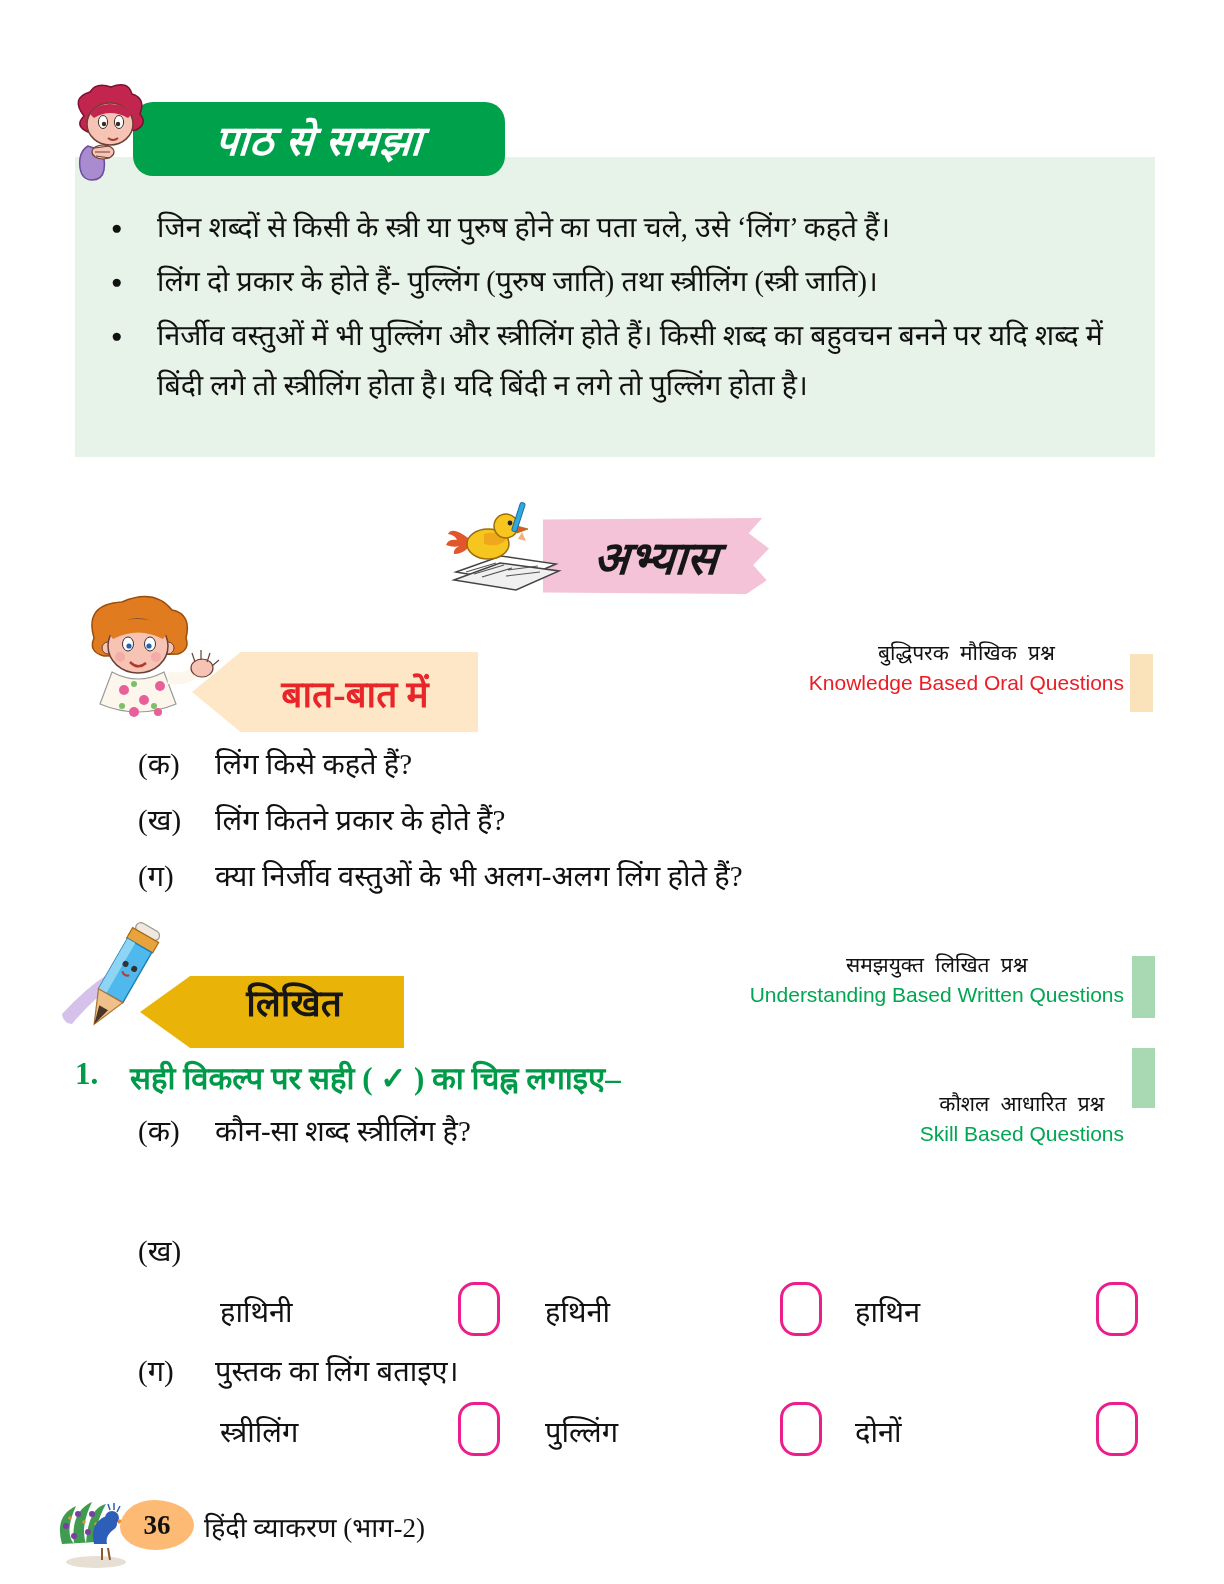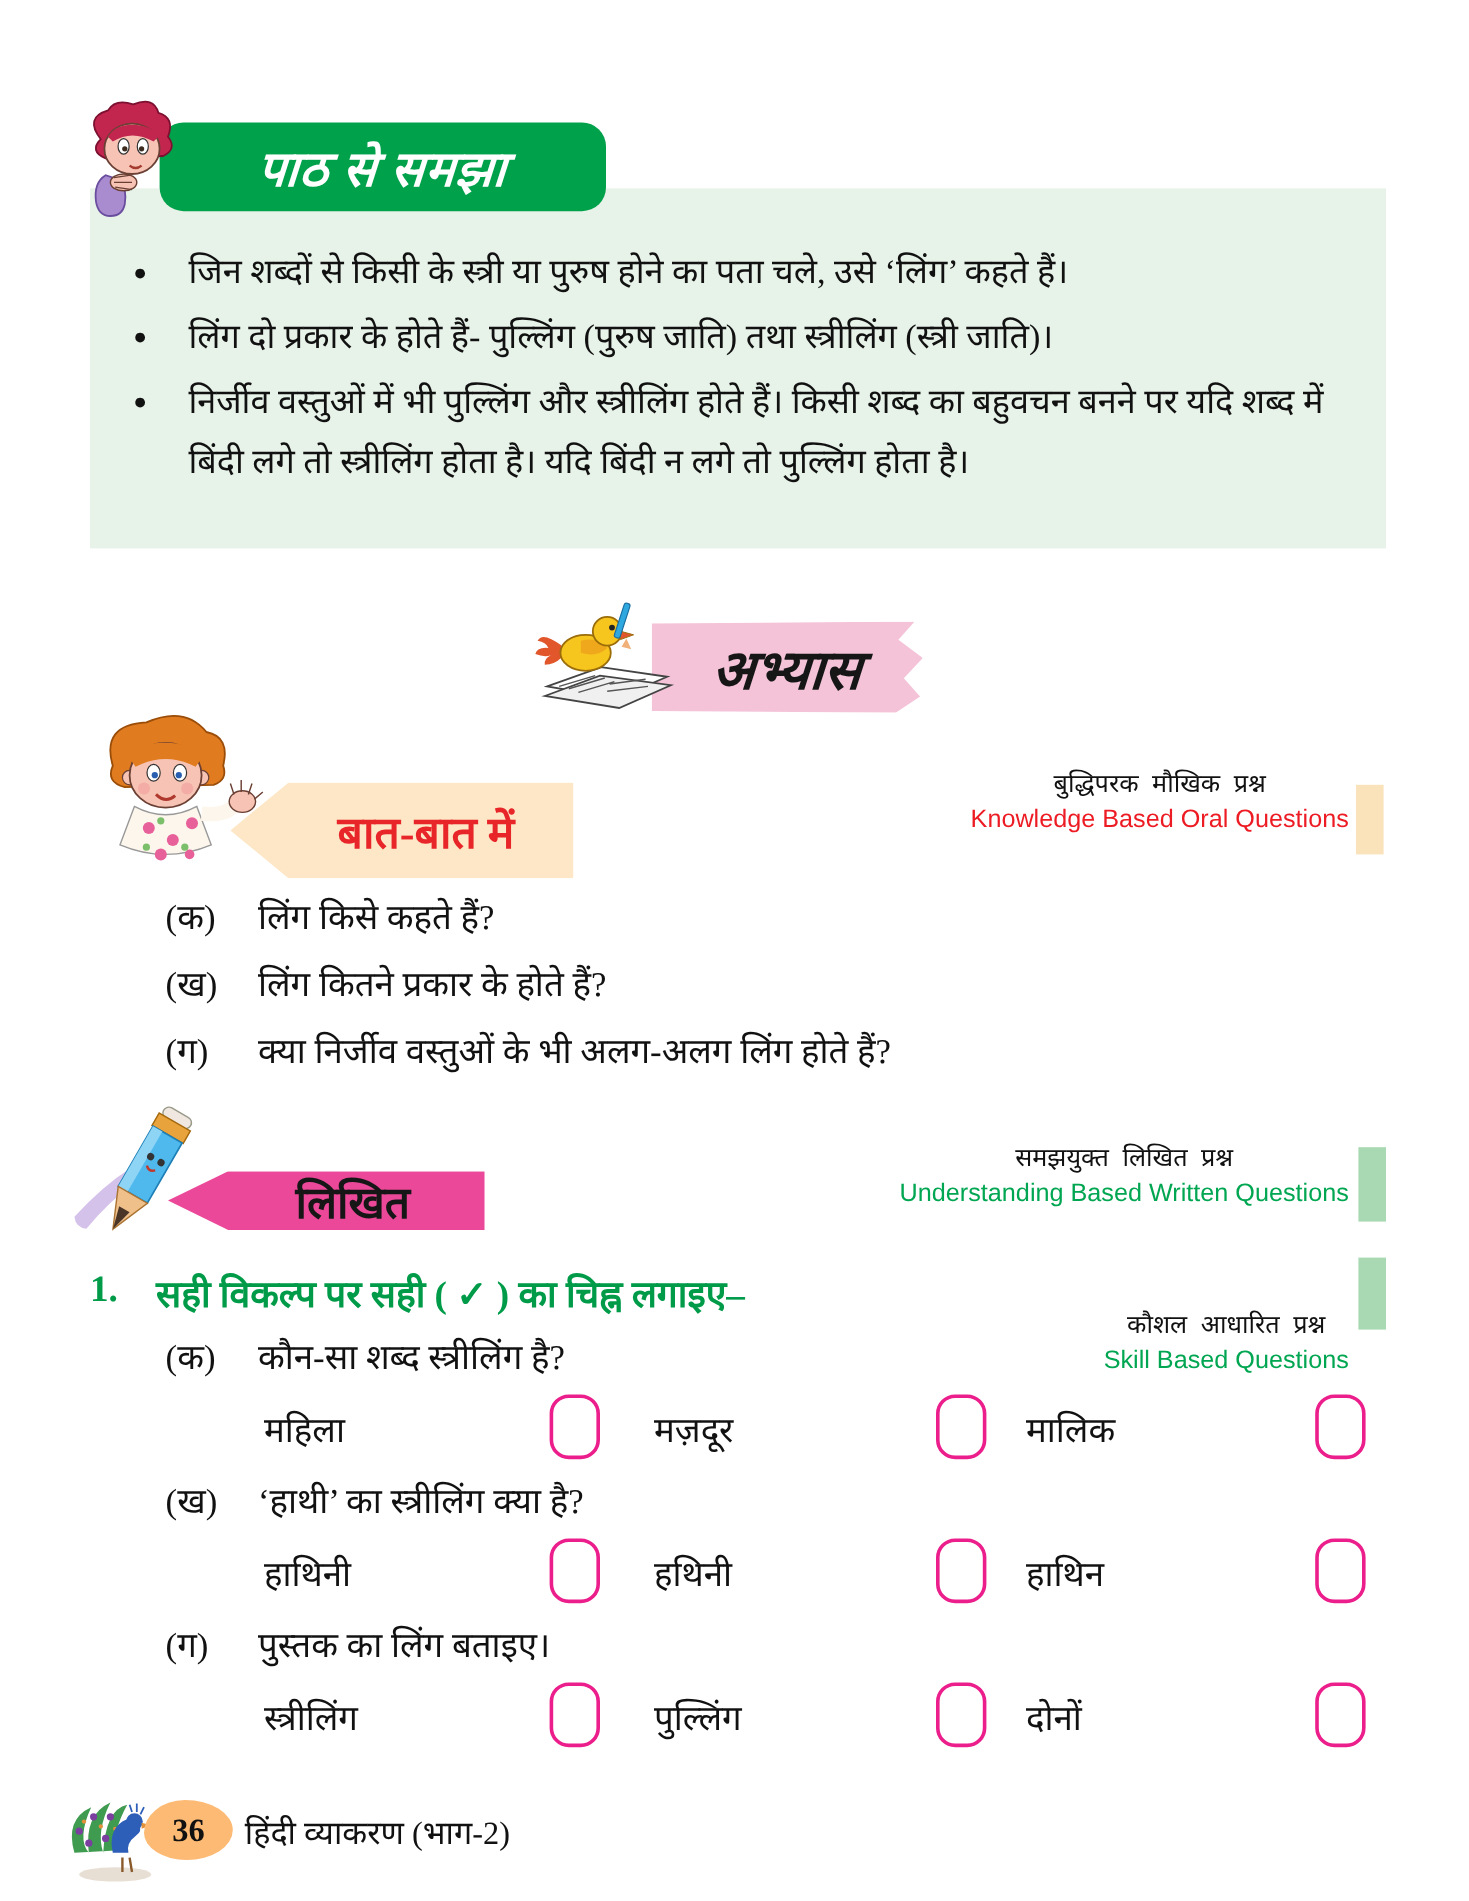--- a/index.html
+++ b/index.html
@@ -42,24 +42,24 @@
   .oral-banner{
     position:absolute; left:192px; top:652px; width:286px; height:80px;
     background:#FDE7C6;
     clip-path:polygon(0 50%,17% 0,100% 0,100% 100%,17% 100%);
     display:flex; align-items:center; justify-content:center;
   }
   .oral-banner span{color:#E8262A; font-size:37px; font-weight:bold; margin-left:40px;}
 
   
   .written-banner{
-    position:absolute; left:140px; top:976px; width:264px; height:49px;
-    background:#ec4899;
+    position:absolute; left:140px; top:976px; width:264px; height:72px;
+    background:#eab308;
     clip-path:polygon(0 50%,19% 0,100% 0,100% 100%,19% 100%);
-    display:flex; align-items:center; justify-content:center;
+    display:flex; align-items:flex-start; justify-content:center;
   }
   .written-banner span{color:#161616; font-size:37px; font-weight:bold; margin-left:44px;}
 
   
   .tagblock{position:absolute; right:100px; text-align:center;}
   .tag-hi{font-size:21px; color:#111; line-height:30px; word-spacing:6px;}
   .tag-en{font-family:"Liberation Sans","DejaVu Sans",sans-serif; font-size:21px; line-height:30px;}
   .tag-en.red{color:#ED1C24;}
   .tag-en.green{color:#00A651;}
   .tagbar{position:absolute; width:23px;}
@@ -233,32 +233,23 @@
   <div class="tagblock" style="top:1046px;margin-top:43px;">
     <div class="tag-hi">कौशल आधारित प्रश्न</div>
     <div class="tag-en green">Skill Based Questions</div>
   </div>
   <div class="tagbar bar-green" style="left:1132px; top:1048px; height:60px;"></div>
 
   <div class="q-row" style="top:1110px;">
     <span class="q-label">(क)</span>
     <span class="q-text">कौन-सा शब्द स्त्रीलिंग है?</span>
   </div>
-  <div class="opt-row" style="top:1162px;">
-    <span class="opt-word" style="left:220px;">महिला</span>
-    <span class="checkbox" style="left:458px;"></span>
-    <span class="opt-word" style="left:545px;">मज़दूर</span>
-    <span class="checkbox" style="left:780px;"></span>
-    <span class="opt-word" style="left:855px;">मालिक</span>
-    <span class="checkbox" style="left:1096px;"></span>
-  </div>
 
   <div class="q-row" style="top:1230px;">
     <span class="q-label">(ख)</span>
-    <span class="q-text">‘हाथी’ का स्त्रीलिंग क्या है?</span>
   </div>
   <div class="opt-row" style="top:1282px;">
     <span class="opt-word" style="left:220px;">हाथिनी</span>
     <span class="checkbox" style="left:458px;"></span>
     <span class="opt-word" style="left:545px;">हथिनी</span>
     <span class="checkbox" style="left:780px;"></span>
     <span class="opt-word" style="left:855px;">हाथिन</span>
     <span class="checkbox" style="left:1096px;"></span>
   </div>
 

